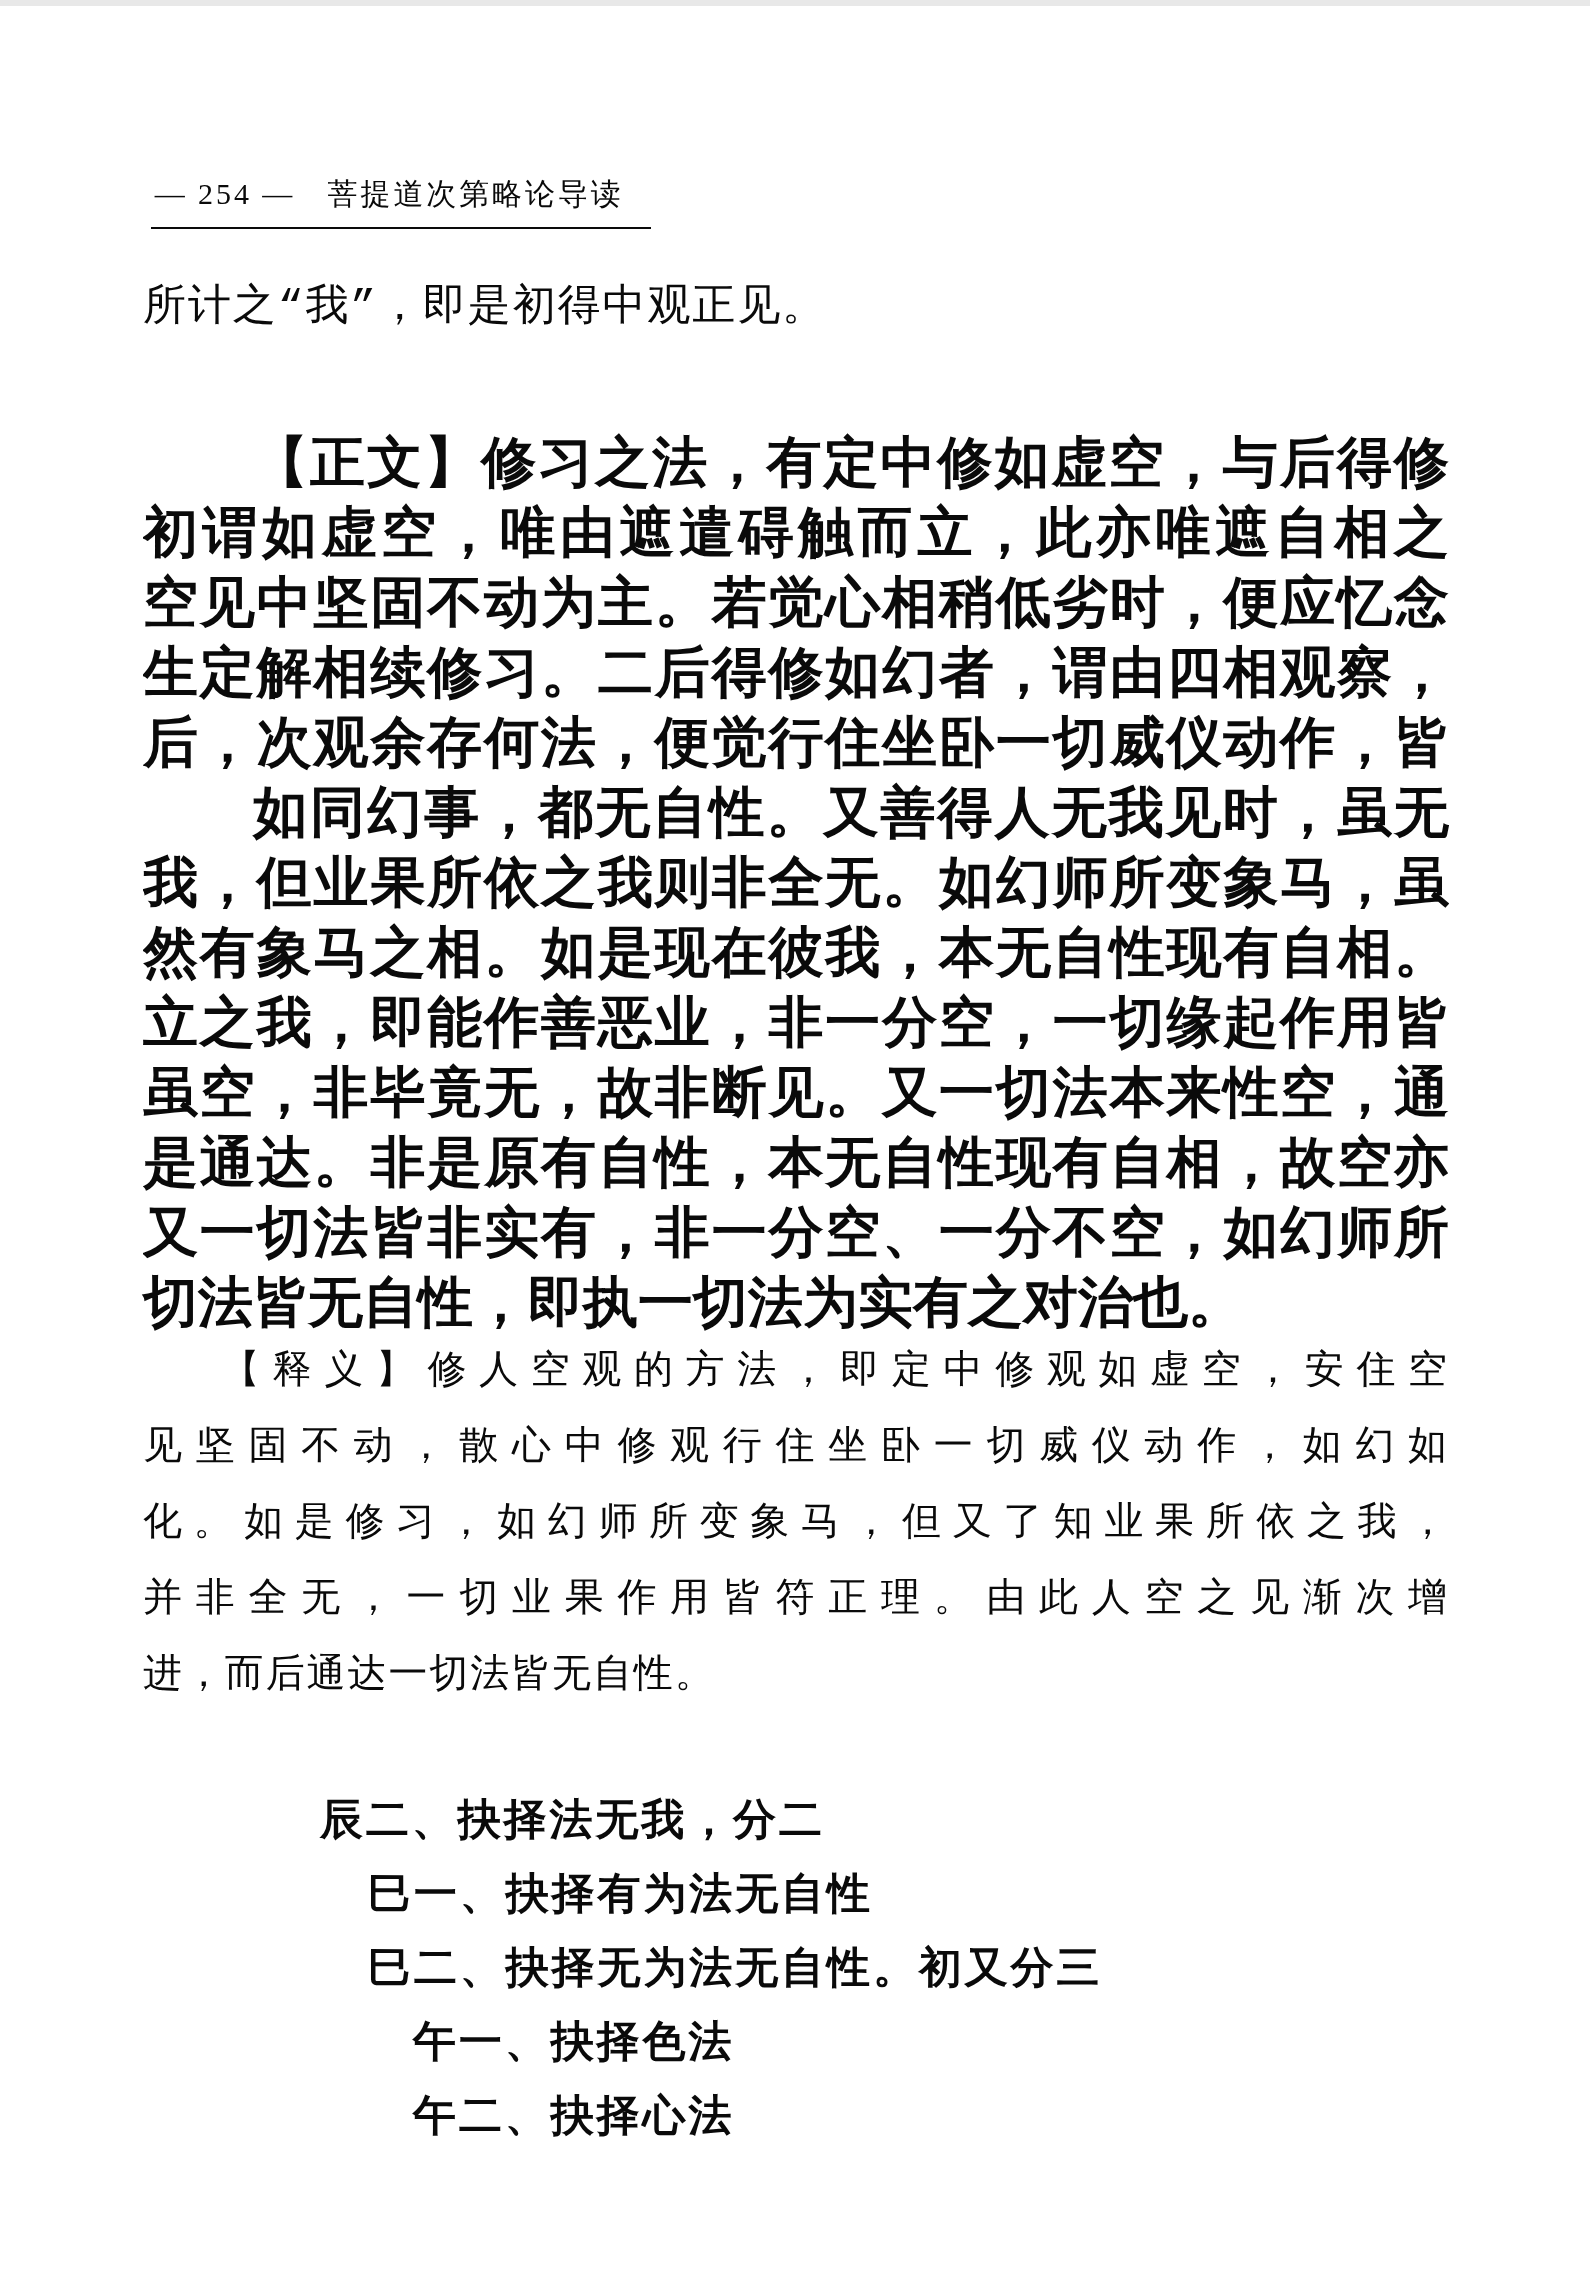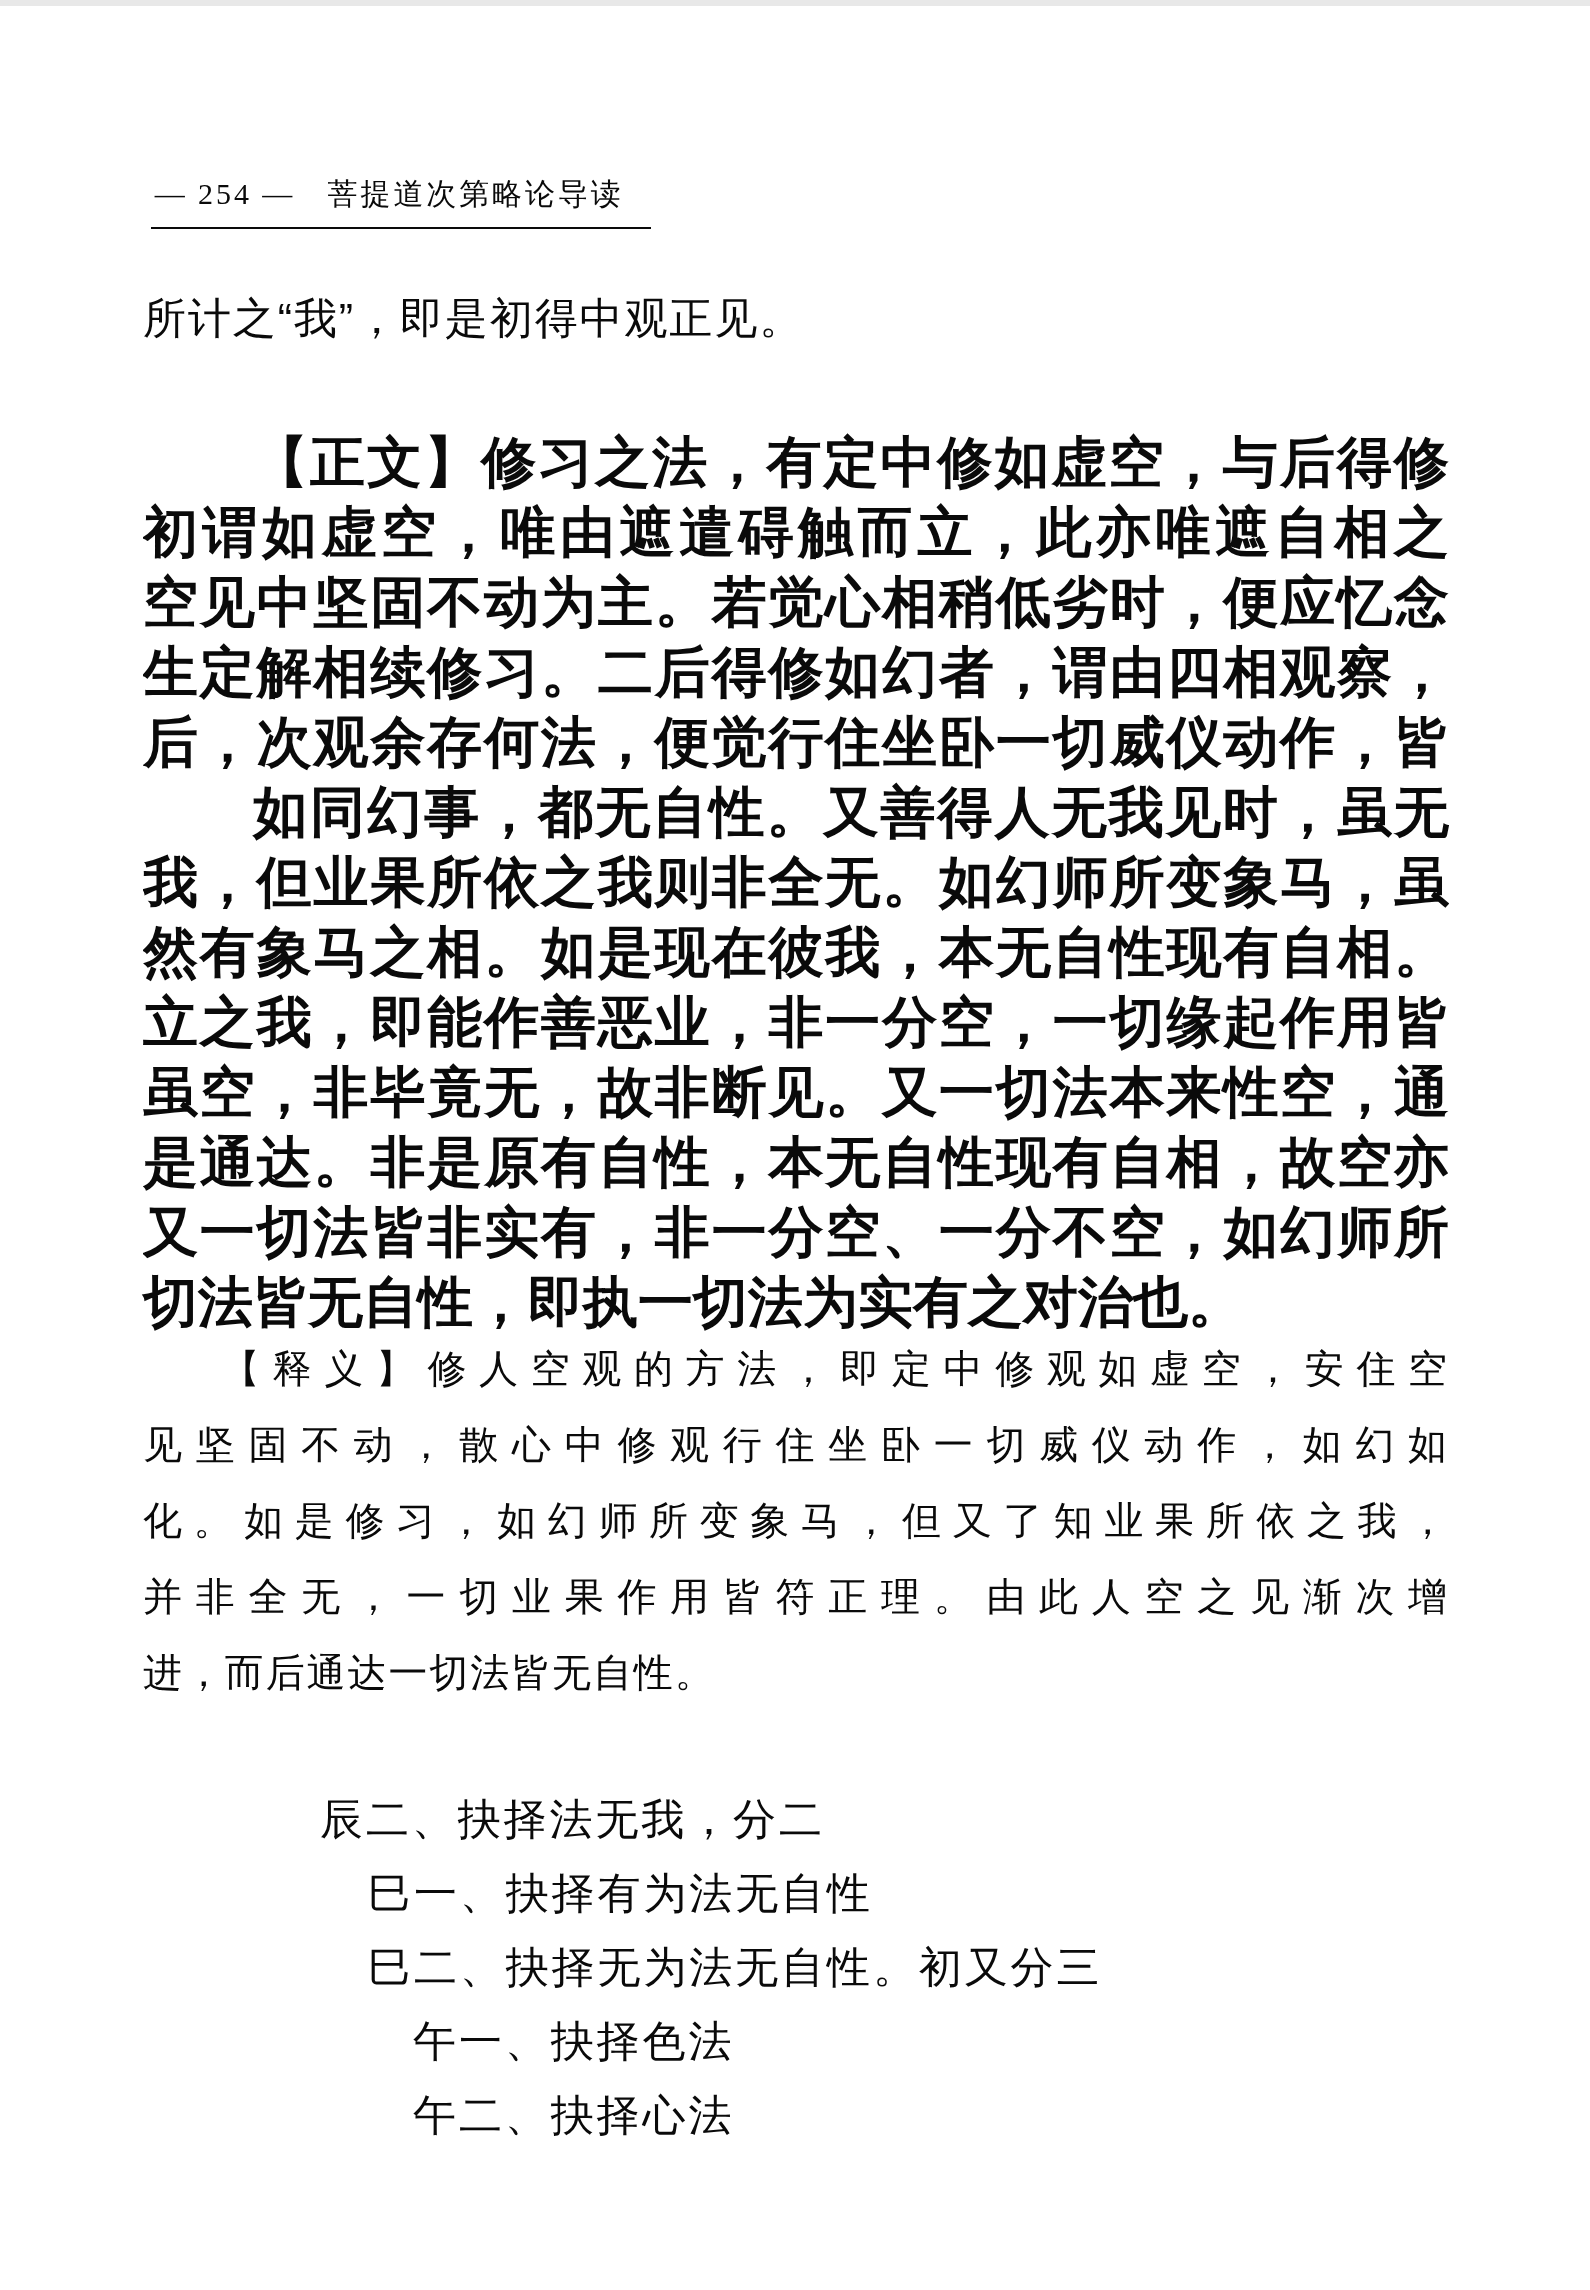--- a/index.html
+++ b/index.html
@@ -35,22 +35,22 @@
   .header .booktitle {
     font-size: 30px;
     margin-left: 32.5px;
     letter-spacing: 2.9px;
   }
 
   
   .opening {
     position: absolute;
     left: 143px;
-    top: 284px;
-    font-family: Liberation Sans, sans-serif;
+    top: 270px;
+    font-family: Liberation Mono, monospace;
     font-size: 43px;
     letter-spacing: 1.9px;
     white-space: nowrap;
   }
 
   
   .zhengwen {
     position: absolute;
     left: 143px;
     top: 421px;
@@ -90,21 +90,21 @@
     overflow: hidden;
   }
   .indent { text-indent: 2em; }
 
   
   .outline {
     position: absolute;
     left: 143px;
     top: 1776px;
     font-family: "Liberation Sans", "DejaVu Sans", sans-serif;
-    font-weight: 400;
+    font-weight: 700;
     font-size: 43px;
     letter-spacing: 2.9px;
   }
   .outline .item {
     height: 74px;
     line-height: 74px;
     white-space: nowrap;
   }
   .lvl1 { margin-left: 177px; }
   .lvl2 { margin-left: 225px; }

